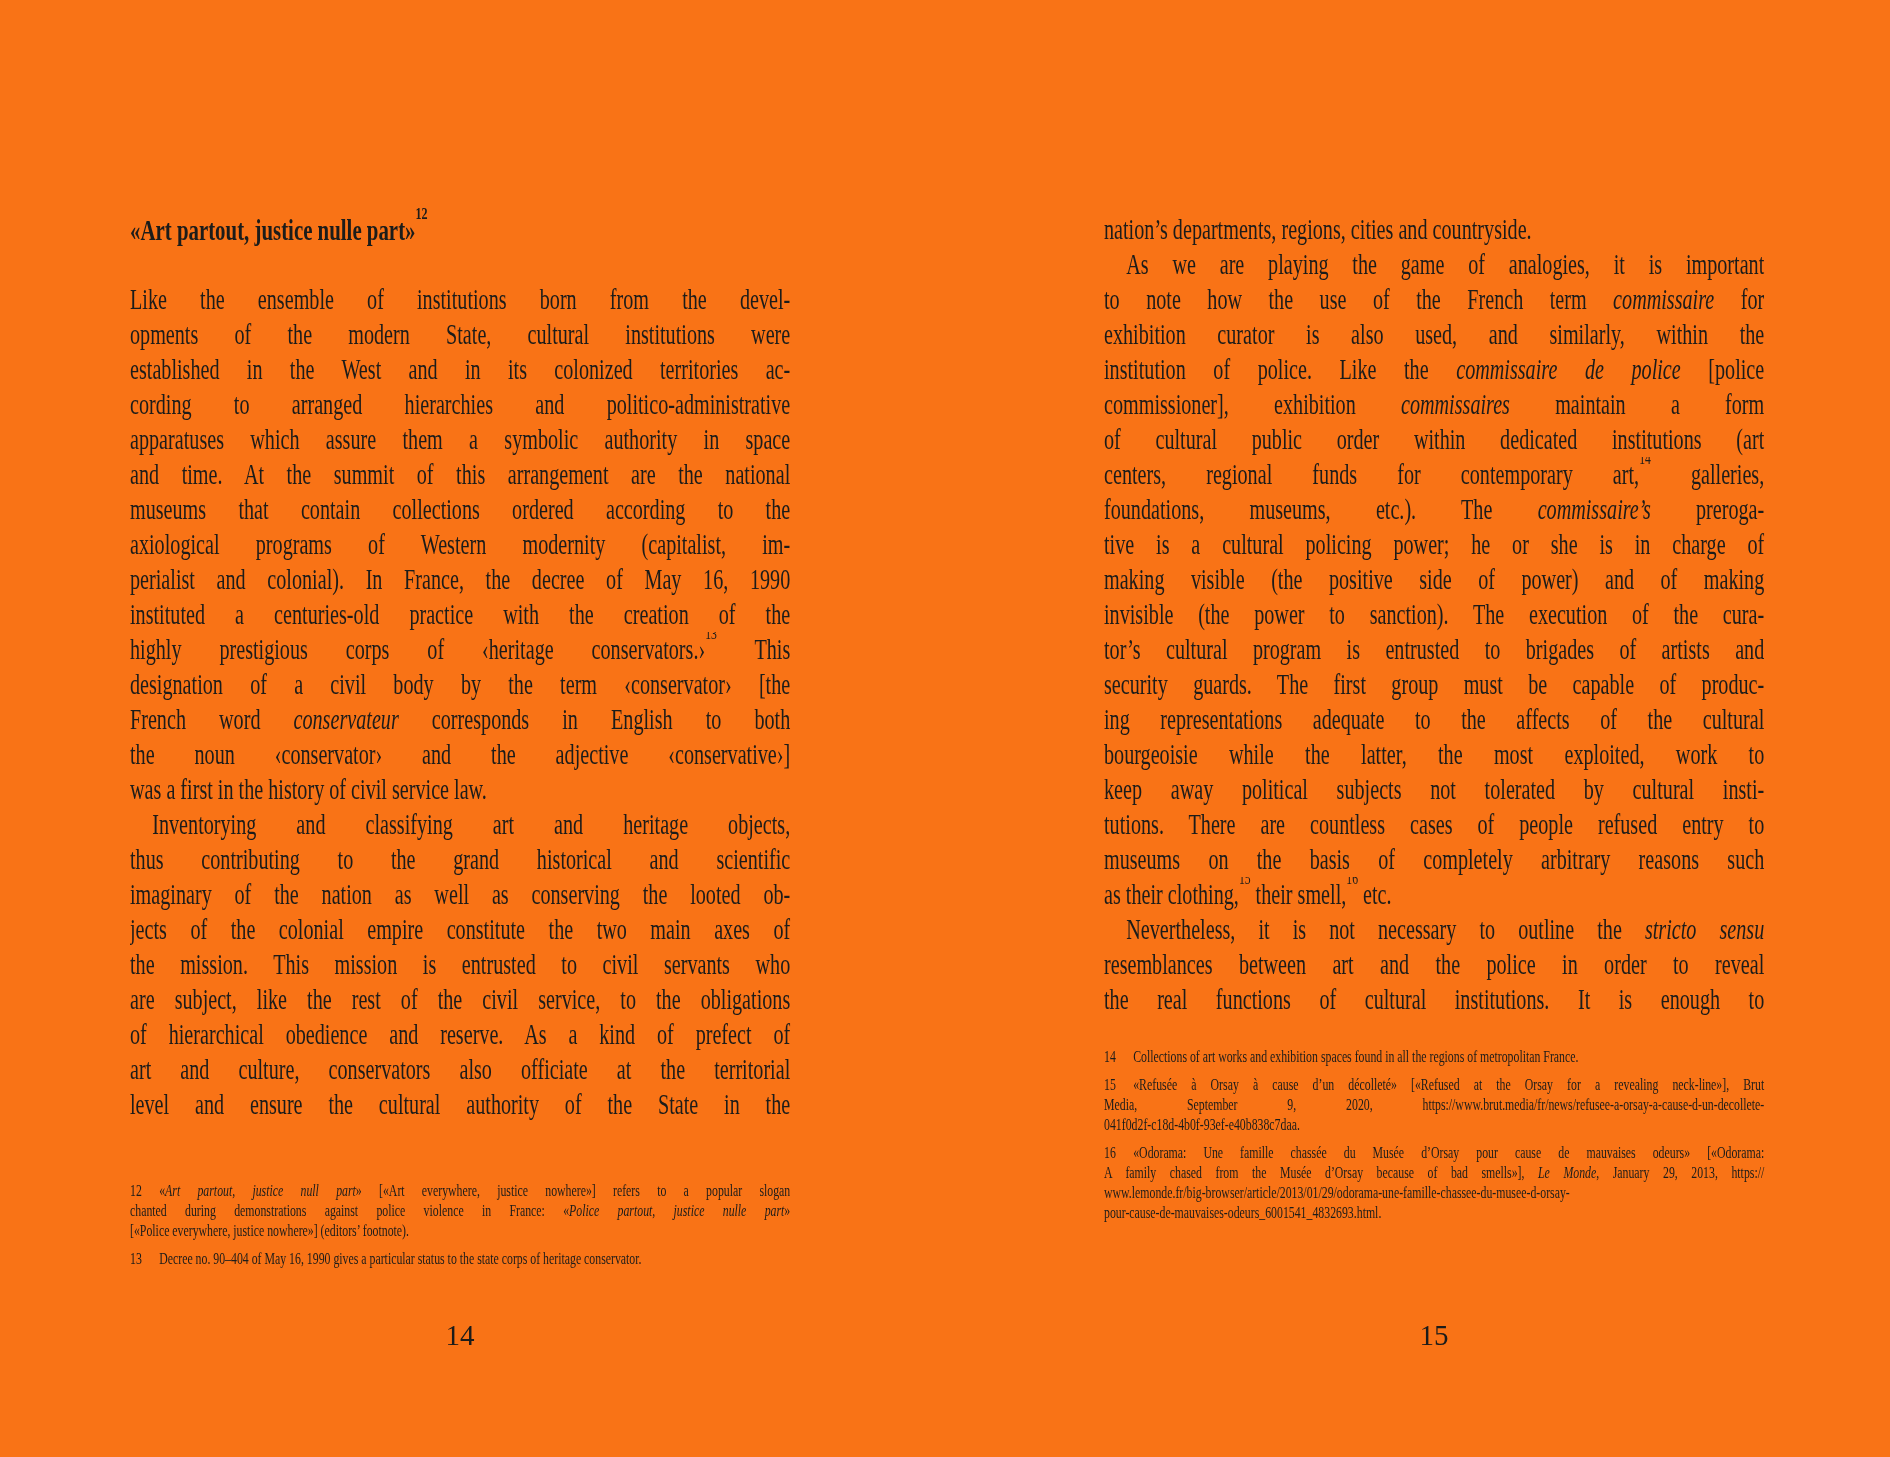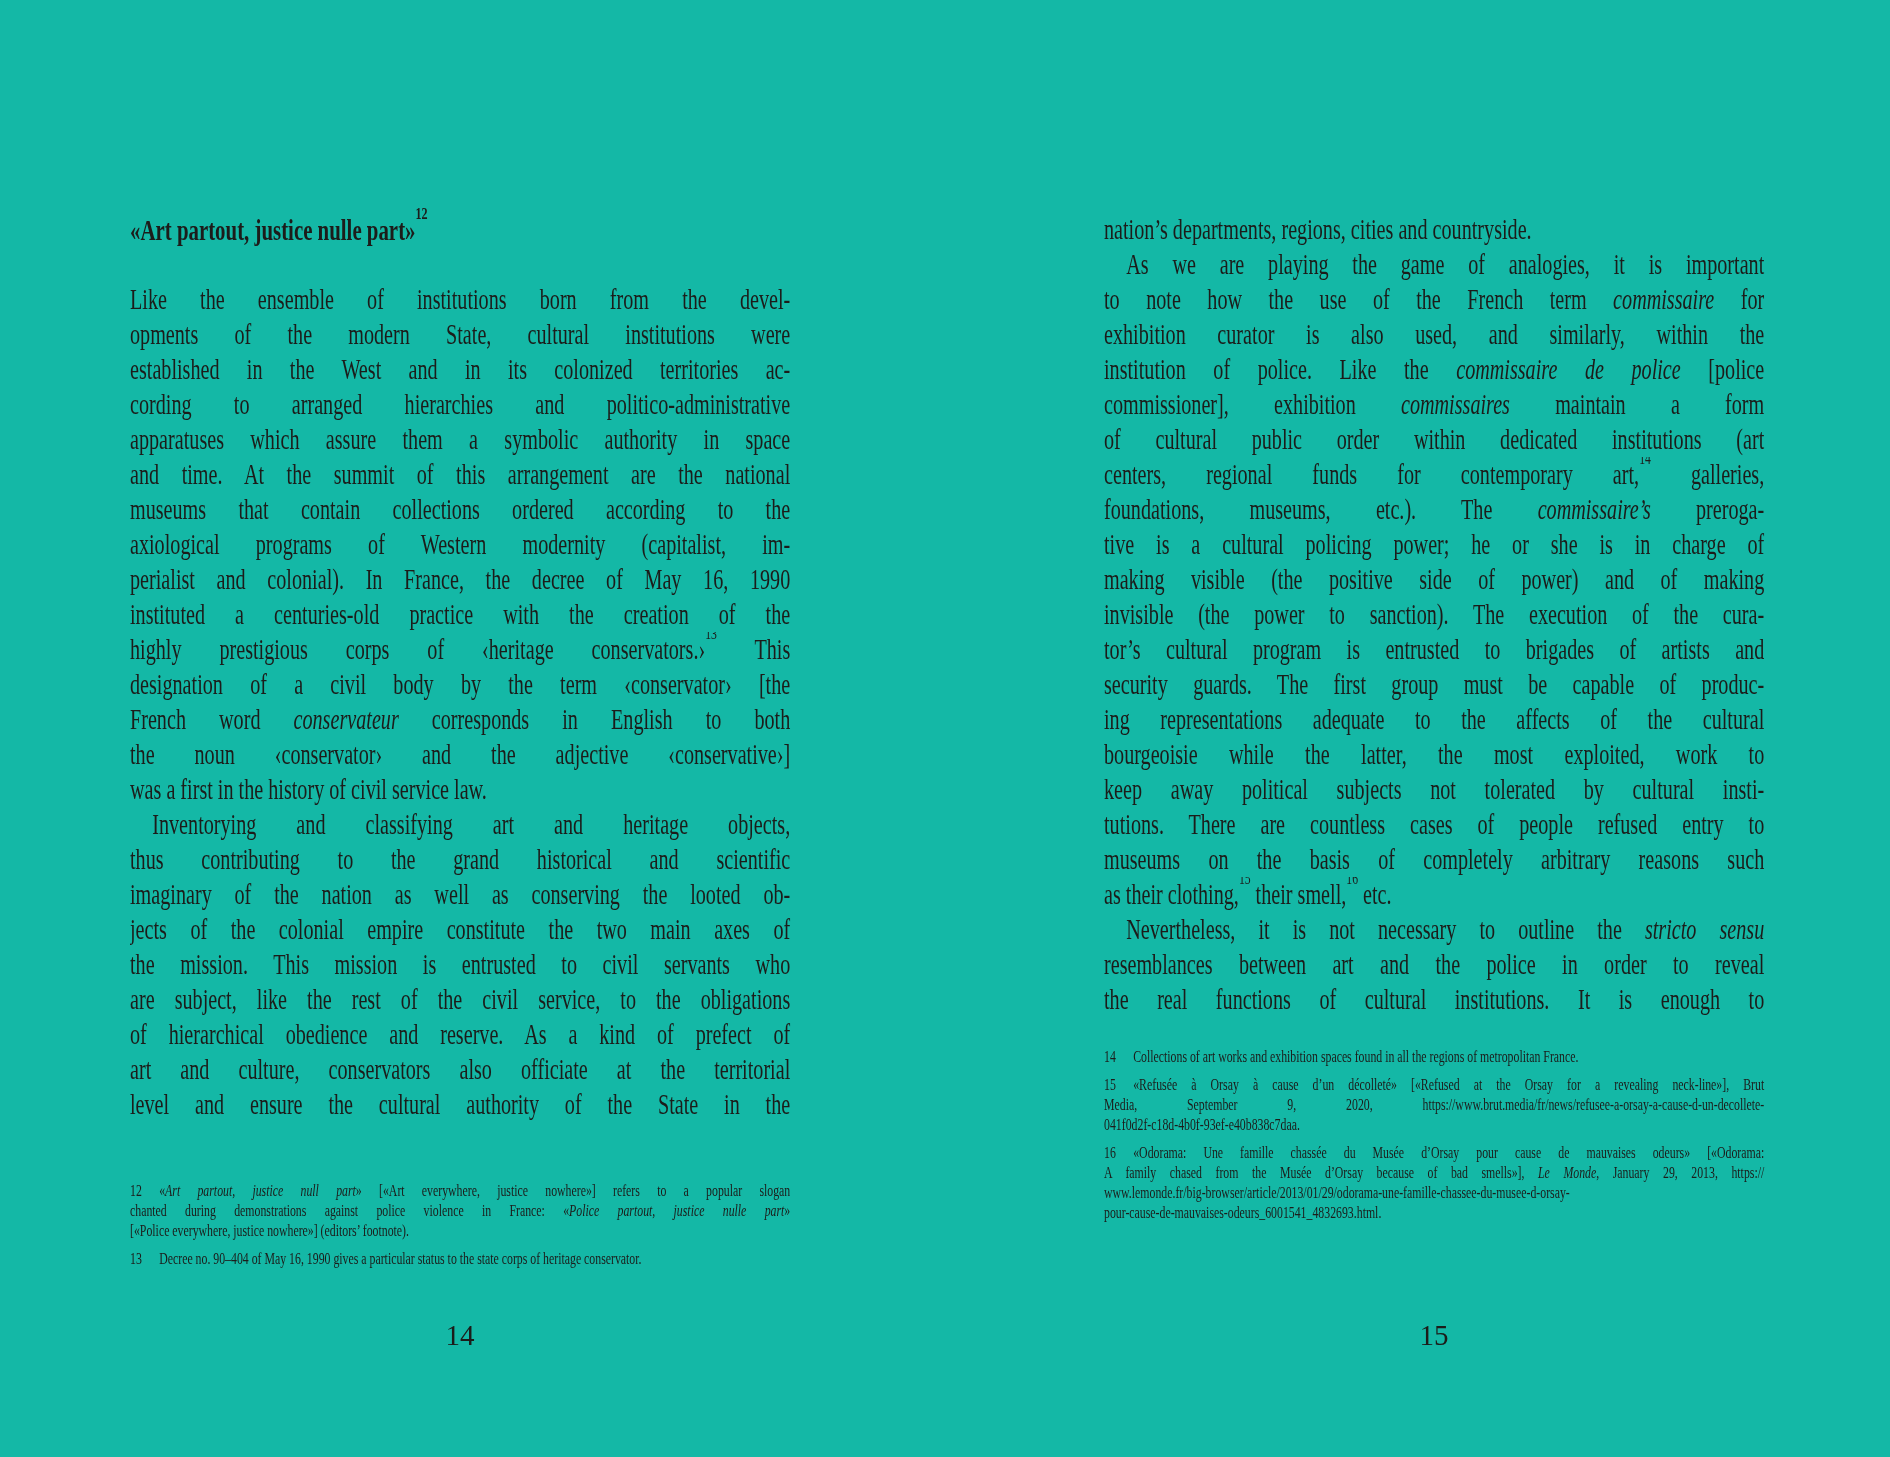--- a/index.html
+++ b/index.html
@@ -1,20 +1,20 @@
 <!DOCTYPE html>
 <html><head>
 <meta charset="utf-8">
 <style>
   html, body { margin: 0; padding: 0; background: #ffffff; }
   .spread {
     position: relative;
     width: 1890px;
     height: 1457px;
-    background: #14b8a6;
+    background: #f97316;
     font-family: "Liberation Serif", serif;
     color: #1c1c1a;
     overflow: hidden;
   }
   .abs { position: absolute; }
   
   .scale {
     width: 950px;
     transform: scaleX(0.695);
     transform-origin: 0 0;

